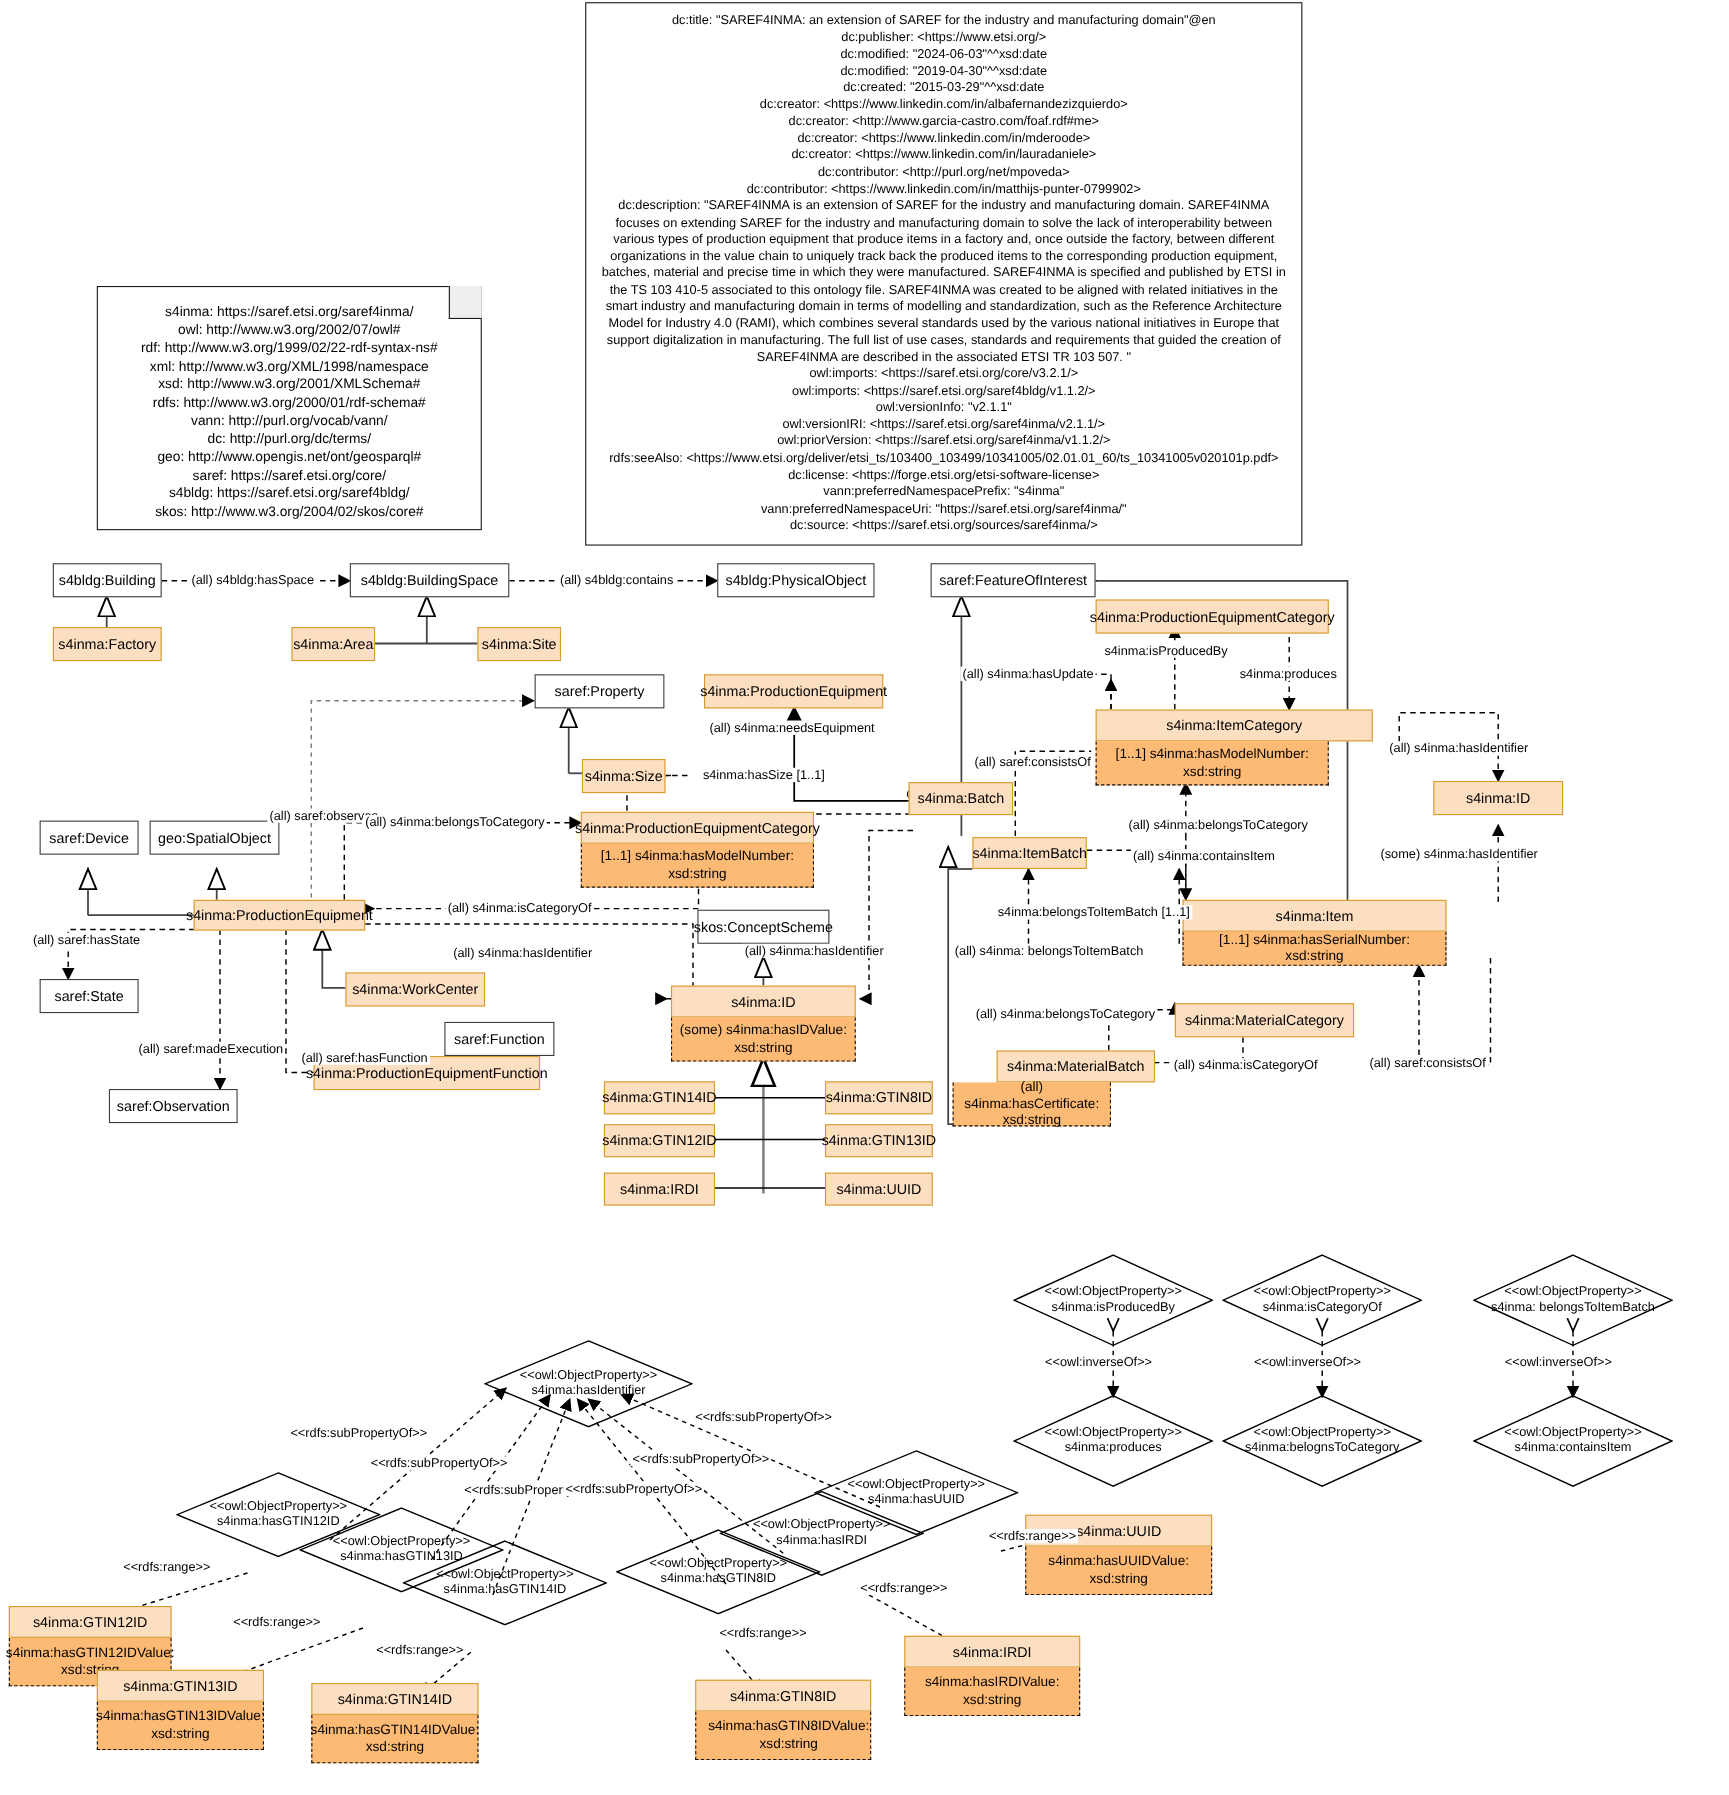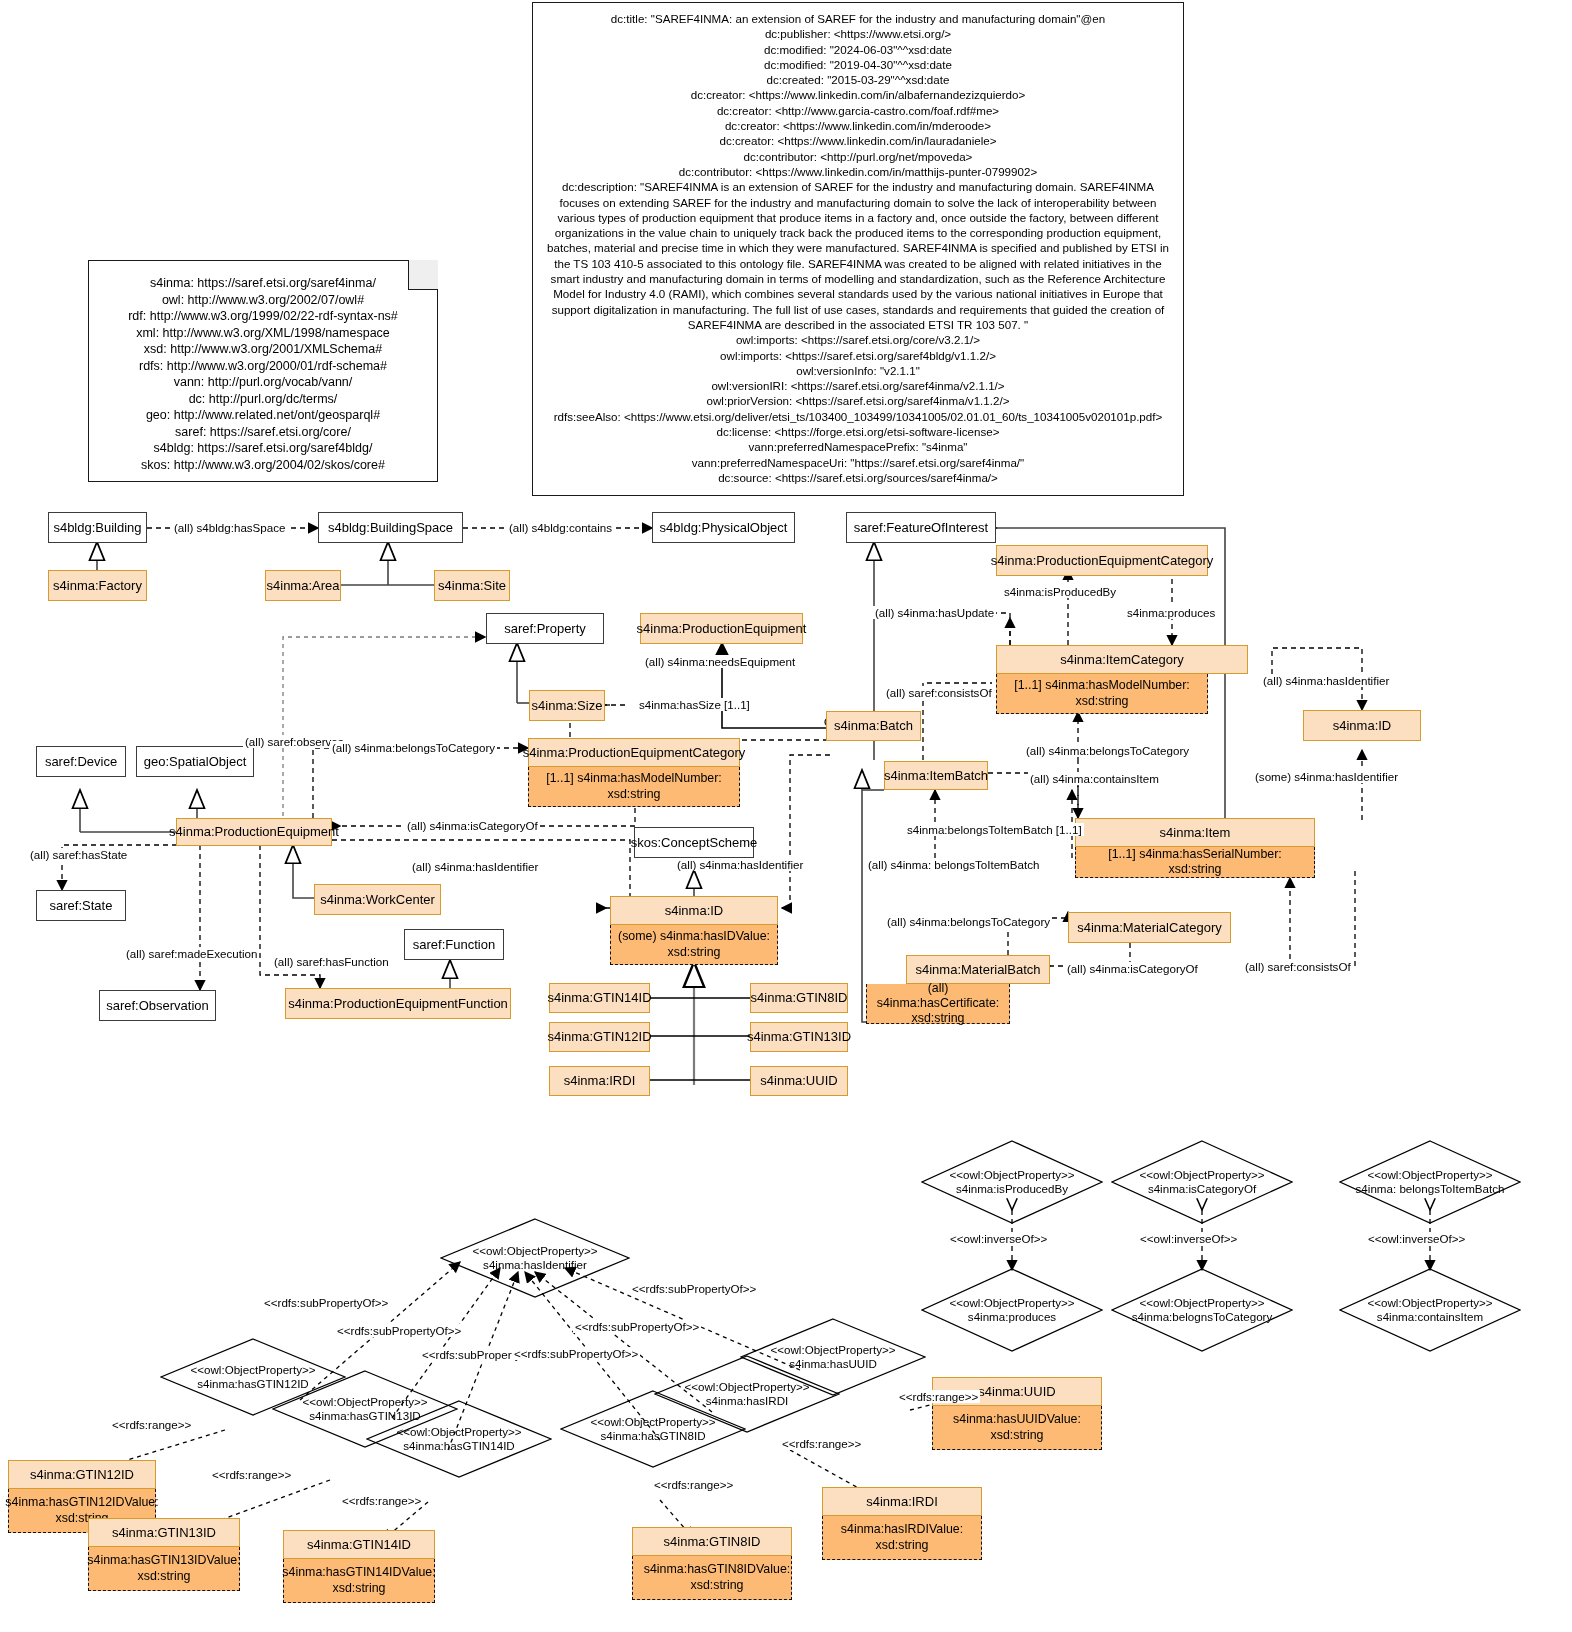--- a/index.html
+++ b/index.html
@@ -190,21 +190,21 @@
     <div class="fold"></div>
     <div id="prefix-lines">
         <div class="ln"><b>s4inma</b><span>: https://saref.etsi.org/saref4inma/</span></div>
         <div class="ln"><b>owl</b><span>: http://www.w3.org/2002/07/owl#</span></div>
         <div class="ln"><b>rdf</b><span>: http://www.w3.org/1999/02/22-rdf-syntax-ns#</span></div>
         <div class="ln"><b>xml</b><span>: http://www.w3.org/XML/1998/namespace</span></div>
         <div class="ln"><b>xsd</b><span>: http://www.w3.org/2001/XMLSchema#</span></div>
         <div class="ln"><b>rdfs</b><span>: http://www.w3.org/2000/01/rdf-schema#</span></div>
         <div class="ln"><b>vann</b><span>: http://purl.org/vocab/vann/</span></div>
         <div class="ln"><b>dc</b><span>: http://purl.org/dc/terms/</span></div>
-        <div class="ln"><b>geo</b><span>: http://www.related.net/ont/geosparql#</span></div>
+        <div class="ln"><b>geo</b><span>: http://www.opengis.net/ont/geosparql#</span></div>
         <div class="ln"><b>saref</b><span>: https://saref.etsi.org/core/</span></div>
         <div class="ln"><b>s4bldg</b><span>: https://saref.etsi.org/saref4bldg/</span></div>
         <div class="ln"><b>skos</b><span>: http://www.w3.org/2004/02/skos/core#</span></div>
       </div>
   </div>
 
   <div class="note" id="meta-note">
     <div id="meta-lines">
         <div class="ln "><b>dc:title: </b><span>"SAREF4INMA: an extension of SAREF for the industry and manufacturing domain"@en</span></div>
         <div class="ln "><b>dc:publisher: </b><span>&lt;https://www.etsi.org/&gt;</span></div>
@@ -305,21 +305,21 @@
     </div>
   <div class="cls own" style="left:314px;top:884px;width:127px;height:31px;">
       <span>s4inma:WorkCenter</span>
     </div>
   <div class="cls ext" style="left:404px;top:929px;width:100px;height:31px;">
       <span>saref:Function</span>
     </div>
   <div class="cls ext" style="left:99px;top:990px;width:117px;height:31px;">
       <span>saref:Observation</span>
     </div>
-  <div class="cls own" style="left:285px;top:988px;width:226px;height:31px;">
+  <div class="cls own" style="left:285px;top:960px;width:206px;height:31px;">
       <span>s4inma:ProductionEquipmentFunction</span>
     </div>
 
   <div class="cls ext" style="left:634px;top:827px;width:120px;height:31px;">
       <span>skos:ConceptScheme</span>
     </div>
   <div class="cls own" style="left:610px;top:896px;width:168px;height:29px;">
       <span>s4inma:ID</span>
     </div>
   <div class="attr" style="left:610px;top:925px;width:168px;height:40px;">

